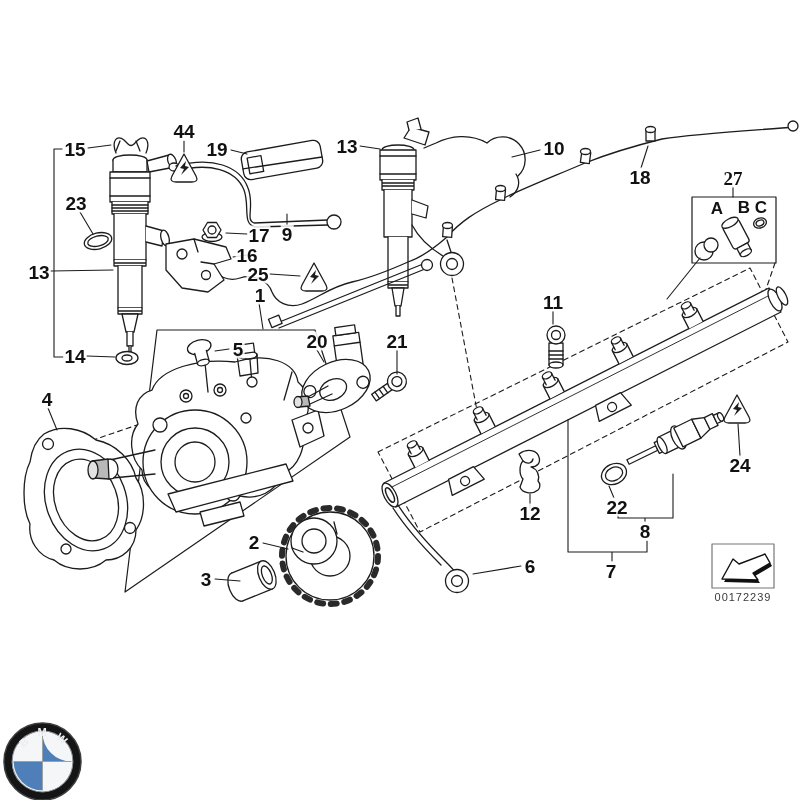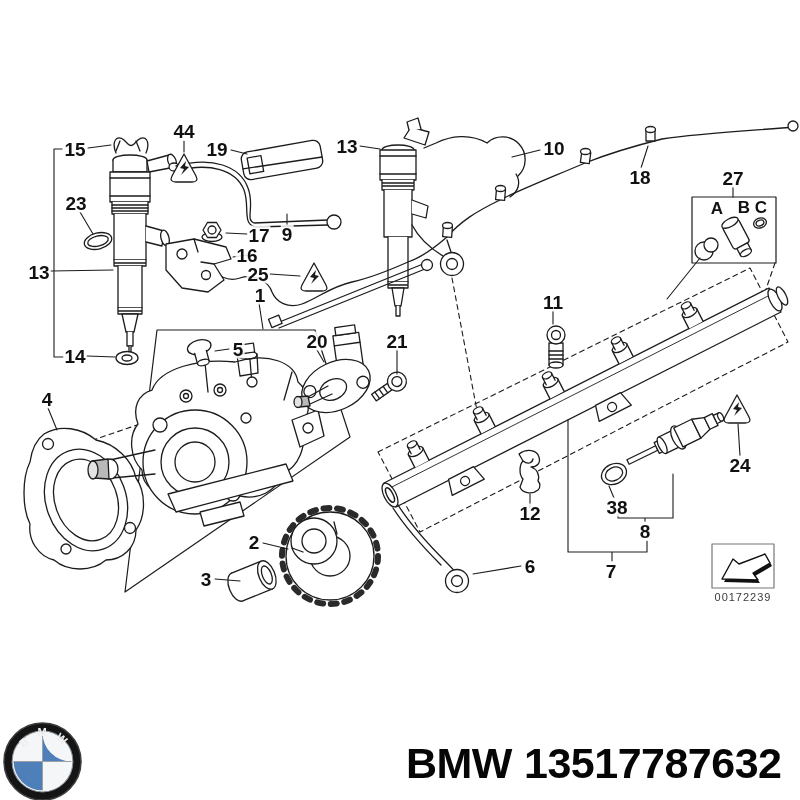--- a/index.html
+++ b/index.html
@@ -371,56 +371,53 @@
     <text class="stamp" x="743" y="601" text-anchor="middle">00172239</text>
   </svg>
 
   <div id="callout-layer">
       <div class="callout" style="left: 75px; top: 149px;">15</div>
       <div class="callout" style="left: 184px; top: 131px;">44</div>
       <div class="callout" style="left: 217px; top: 149px;">19</div>
       <div class="callout" style="left: 347px; top: 146px;">13</div>
       <div class="callout" style="left: 554px; top: 148px;">10</div>
       <div class="callout" style="left: 640px; top: 177px;">18</div>
-      <div class="callout" style="left: 733px; top: 178px;">27</div>
+      <div class="callout" style="left: 733px; top: 178px; font-family: Liberation Serif, serif;">27</div>
       <div class="callout" style="left: 76px; top: 203px; text-align: center;">23</div>
       <div class="callout small" style="left: 717px; top: 208px;">A</div>
       <div class="callout small" style="left: 744px; top: 207px;">B</div>
       <div class="callout small" style="left: 761px; top: 207px;">C</div>
       <div class="callout" style="left: 259px; top: 235px;">17</div>
       <div class="callout" style="left: 287px; top: 234px;">9</div>
       <div class="callout" style="left: 247px; top: 255px;">16</div>
       <div class="callout" style="left: 258px; top: 274px;">25</div>
       <div class="callout" style="left: 260px; top: 295px;">1</div>
       <div class="callout" style="left: 39px; top: 272px;">13</div>
       <div class="callout" style="left: 553px; top: 302px;">11</div>
       <div class="callout" style="left: 75px; top: 356px;">14</div>
       <div class="callout" style="left: 238px; top: 349px;">5</div>
       <div class="callout" style="left: 317px; top: 341px;">20</div>
       <div class="callout" style="left: 397px; top: 341px;">21</div>
       <div class="callout" style="left: 47px; top: 399px;">4</div>
       <div class="callout" style="left: 254px; top: 542px;">2</div>
       <div class="callout" style="left: 206px; top: 579px;">3</div>
       <div class="callout" style="left: 530px; top: 513px; text-align: right;">12</div>
-      <div class="callout" style="left: 617px; top: 507px;">38</div>
+      <div class="callout" style="left: 617px; top: 507px;">22</div>
       <div class="callout" style="left: 645px; top: 531px;">8</div>
       <div class="callout" style="left: 530px; top: 566px;">6</div>
       <div class="callout" style="left: 611px; top: 571px;">7</div>
       <div class="callout" style="left: 740px; top: 465px;">24</div>
     </div>
 
   <div id="footer">
     <svg id="footer-logo" width="79" height="79" viewBox="0 0 78 78">
       <circle cx="39" cy="39" r="38" fill="#151515"></circle>
       <circle cx="39" cy="39" r="38" fill="none" stroke="#3c3c3c" stroke-width="1.5"></circle>
       <circle cx="39" cy="39" r="30" fill="#f4f6f8" stroke="#8a9097" stroke-width="1"></circle>
       <path d="M39,39 L10.5,39 A28.5,28.5 0 0 0 39,10.5 Z" fill="#4e7fb8" transform="rotate(90 39 39)"></path>
       <path d="M39,39 L39,67.5 A28.5,28.5 0 0 0 67.5,39 Z" fill="#4e7fb8" transform="rotate(90 39 39)"></path>
       <path d="M39,10.5 L39,67.5 M10.5,39 L67.5,39" stroke="#9aa0a6" stroke-width="1" fill="none"></path>
       <text class="logo-letter" x="17" y="25" transform="rotate(-40 19 21)">B</text>
       <text class="logo-letter" x="34" y="14">M</text>
       <text class="logo-letter" x="52" y="19" transform="rotate(40 56 17)">W</text>
     </svg>
-    <div id="part-number-line">
-      <span id="brand-name">BMW</span><span>13517787632</span>
-    </div>
   </div>
 </div>
 
 </body></html>

